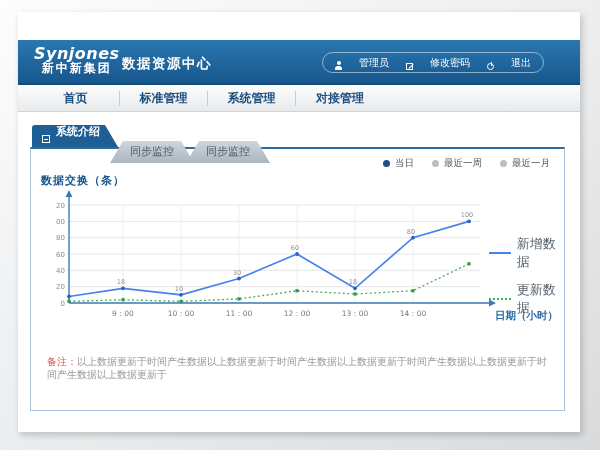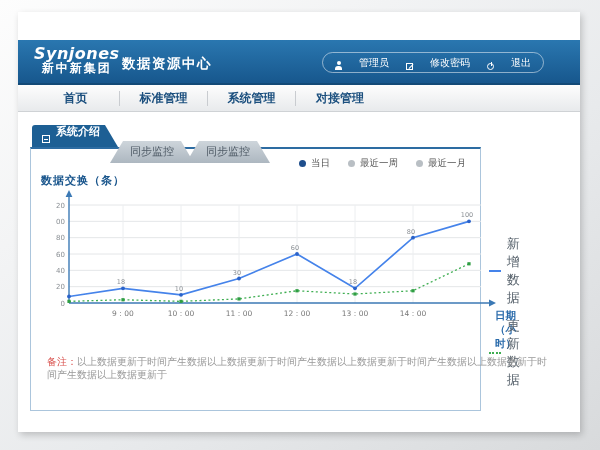--- a/index.html
+++ b/index.html
@@ -41,21 +41,21 @@
   .tab { height:22px; line-height:22px; font-size:11px; cursor:pointer; position:relative; white-space:nowrap; }
   .tab-active { background:#1d5f94; color:#fff; font-weight:bold; padding:0 18px 4px 10px;
     display:flex; align-items:flex-end; gap:6px; z-index:3;
     clip-path:polygon(0 0,calc(100% - 13px) 0,100% 100%,0 100%); border-radius:3px 0 0 0; }
   .tab-inactive { background:linear-gradient(#ced5db,#adb7c0); color:#4f5b66; padding:0 20px;
     margin-left:-8px; z-index:2; clip-path:polygon(13px 0,calc(100% - 13px) 0,100% 100%,0 100%);margin-top:16px; }
   .i-tab { width:8px; height:8px; border:1px solid #fff; background:transparent; position:relative; }
   .i-tab::before { content:''; position:absolute; left:1px; top:2.5px; width:4px; height:1px; background:#fff; }
 
   
-  .panel { position:absolute; left:12px; top:135px; width:451px; height:264px;
+  .panel { position:absolute; left:12px; top:135px; width:535px; height:264px;
     background:#fff; border:1px solid #abc5dc; border-top:2px solid #2d6ca2; }
   .filter-legend { position:absolute; right:14px; top:8px; display:flex; gap:18px; align-items:center; }
   .filter-item { display:flex; gap:5px; align-items:center; font-size:9.5px; color:#555; cursor:pointer; }
   .dot { width:7px; height:7px; border-radius:50%; background:#ccc; }
   .ylabel { position:absolute; left:10px; top:24px; font-size:11px; font-weight:bold; color:#19558c; letter-spacing:1px; }
   .xlabel { position:absolute; left:464px; top:160px; font-size:10.5px; font-weight:bold; color:#2a6bab; }
   #chart-svg { position:absolute; left:25px; top:40px; font-family:inherit; }
   .series-legend { position:absolute; left:458px; top:86px; }
   .sl-row { display:flex; align-items:center; gap:6px; margin-bottom:10px; cursor:pointer; }
   .solid-sample { width:24px; height:2px; background:#4583ea; }

